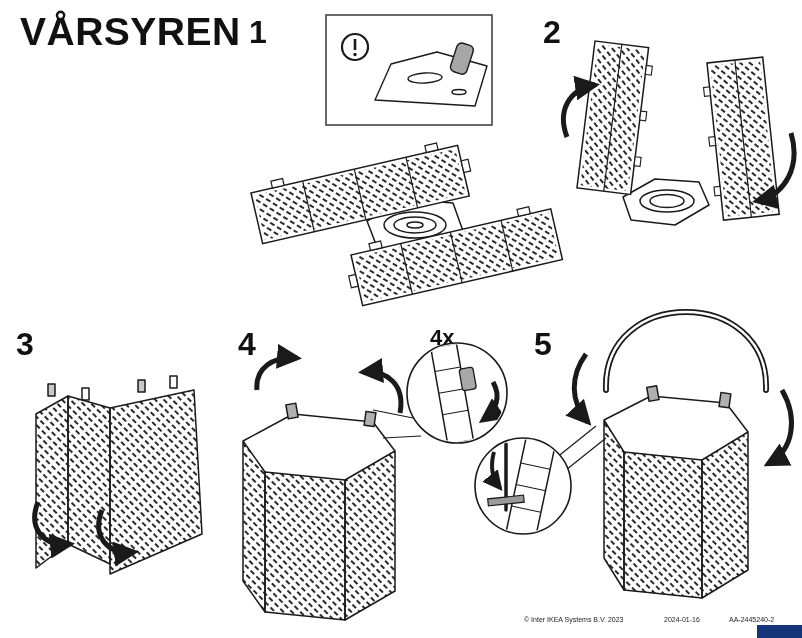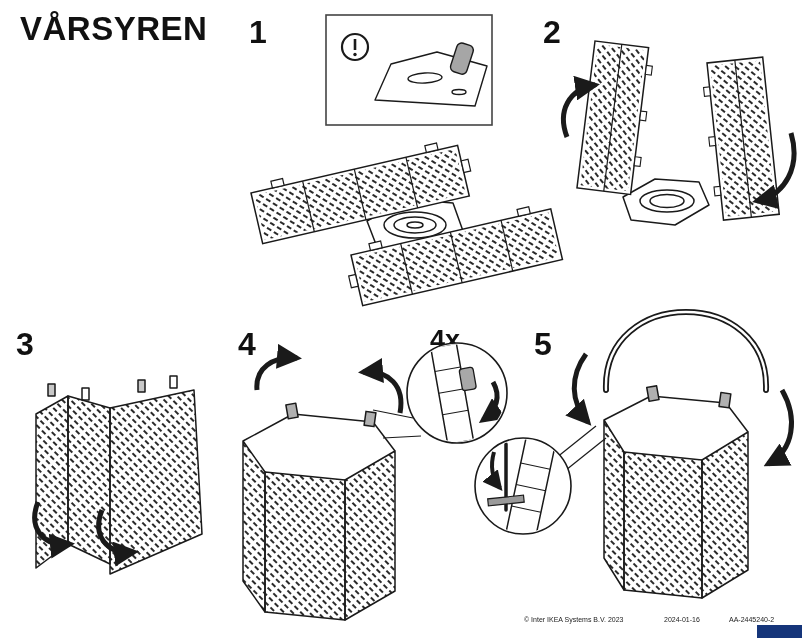--- a/index.html
+++ b/index.html
@@ -3,27 +3,27 @@
 <meta charset="utf-8">
 <style>
   * { margin:0; padding:0; box-sizing:border-box; }
   html,body { background:#ffffff; }
   .page {
     position:relative; width:802px; height:638px; background:#fff;
     font-family:"Liberation Sans", sans-serif; color:#111; overflow:hidden;
   }
   .title {
     position:absolute; left:20px; top:10px;
-    font-size:33px; font-weight:800; letter-spacing:0.5px; color:#111;
+    font-size:39px; font-weight:800; letter-spacing:0.5px; color:#111;
   }
   .step-num {
     position:absolute; font-size:32px; font-weight:700; color:#111; line-height:1;
   }
   .count-label {
-    position:absolute; font-size:27px; font-weight:600; color:#111; line-height:1;
+    position:absolute; font-size:22px; font-weight:600; color:#111; line-height:1;
   }
   .footer-text {
     position:absolute; font-size:7px; color:#222; white-space:nowrap;
   }
   .brand-bar {
     position:absolute; right:0; bottom:0; width:45px; height:13px; background:#15357a;
   }
   svg.illus { position:absolute; }
 </style>
 </head>

